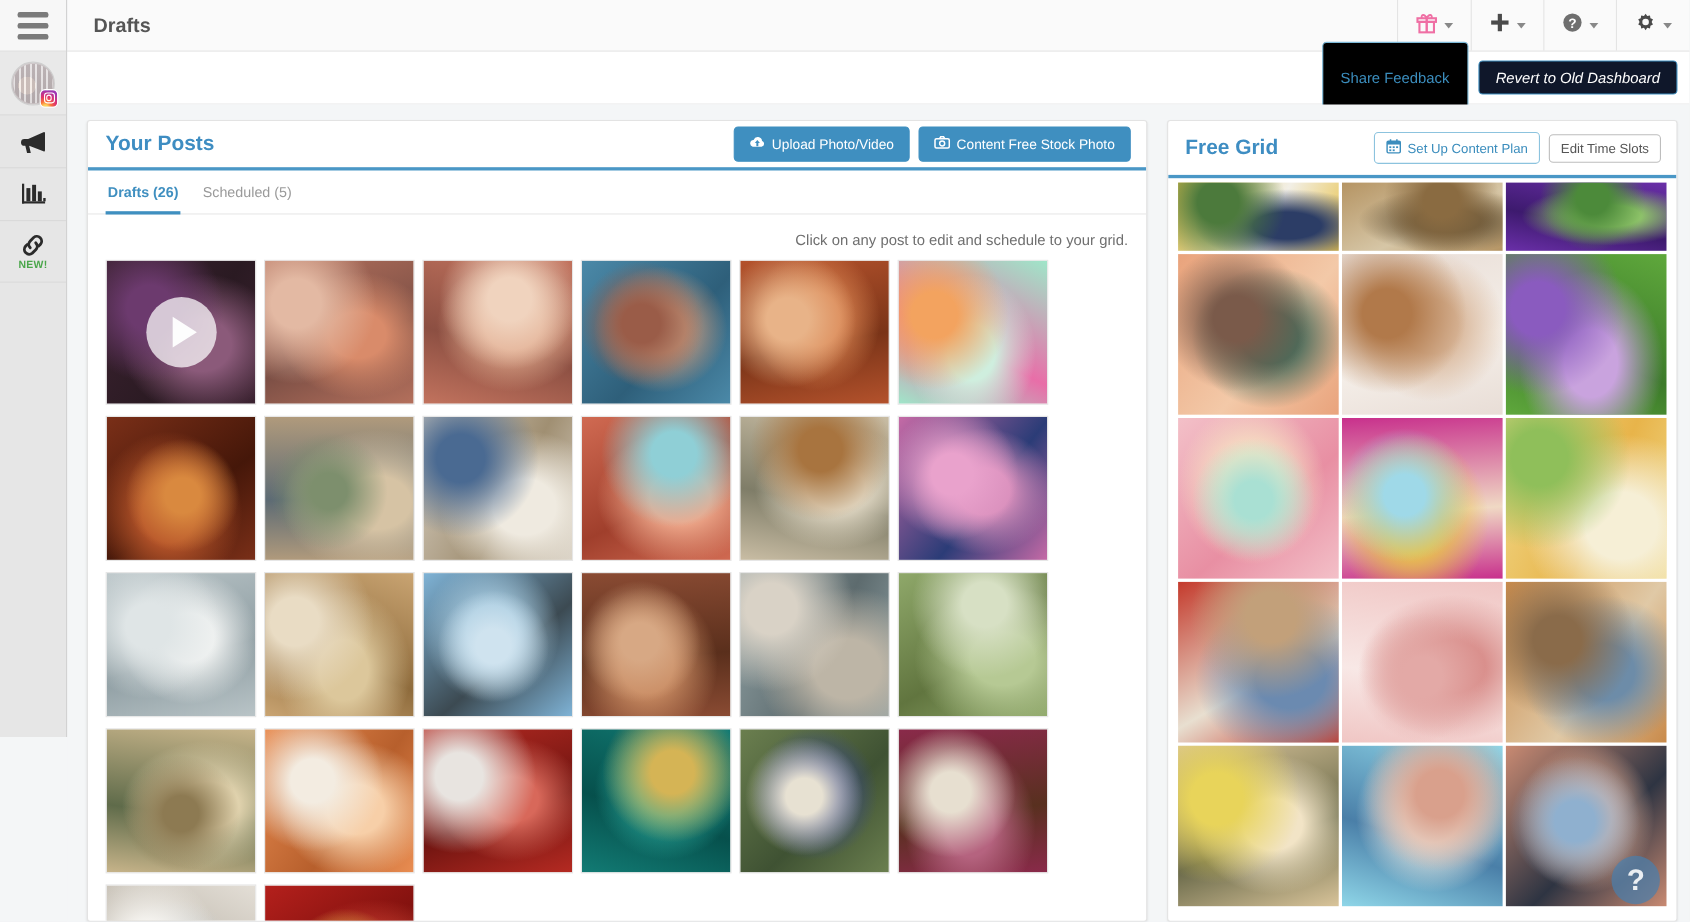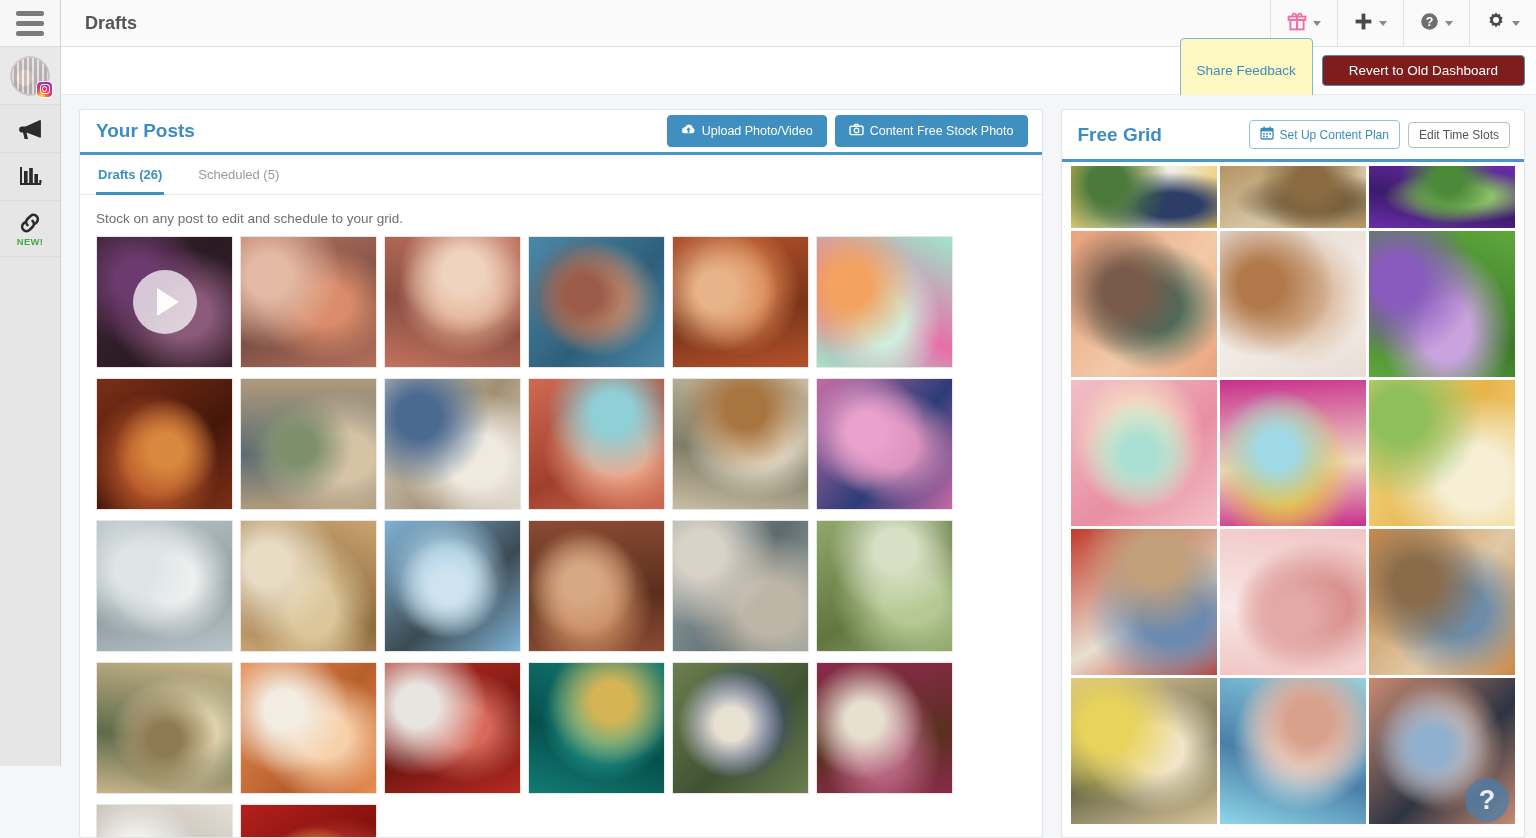--- a/index.html
+++ b/index.html
@@ -6,21 +6,21 @@
   html, body {
     width: 1536px; height: 838px;
     overflow: hidden;
     font-family: "Liberation Sans", sans-serif;
     background: #f1f3f4;
   }
   #app { position: relative; width: 1536px; height: 838px; background: #f4f6f7; }
 
   
   #rail {
-    position: absolute; left: 0; top: 0; width: 61px; height: 766px;
+    position: absolute; left: 0; top: 0; width: 61px; height: 670px;
     background: #e6e6e6; border-right: 1px solid #d2d2d2; z-index: 6;
   }
   .rail-burger {
     height: 47px; background: #f7f7f7; display: flex; align-items: center;
     justify-content: center; border-bottom: 1px solid #dcdcdc; cursor: pointer;
   }
   .burger-bars { width: 28px; }
   .burger-bars i { display: block; height: 5px; background: #7b7b7b; border-radius: 2px; margin-bottom: 5px; }
   .burger-bars i:last-child { margin-bottom: 0; }
 
@@ -71,43 +71,43 @@
   .caret { width: 0; height: 0; border-left: 4px solid transparent; border-right: 4px solid transparent;
            border-top: 5px solid #888; }
 
   
   #actionbar {
     position: absolute; left: 61px; top: 47px; right: 0; height: 48px;
     background: #fff; border-bottom: 1px solid #ececec;
     display: flex; align-items: center; justify-content: flex-end; padding-right: 11px; gap: 9px;
   }
   .btn { font-size: 13.5px; border-radius: 4px; cursor: pointer; white-space: nowrap; }
-  .btn-outline-blue { color: #3b8dbd; background: #fef9c3; border: 1px solid #7cb9d8; padding: 24px 16px; }
-  .btn-blue { color: #fff; background: #7f1d1d; border: 1px solid #3f8fc0; padding: 7px 26px; }
+  .btn-outline-blue { color: #3b8dbd; background: #000000; border: 1px solid #7cb9d8; padding: 24px 16px; }
+  .btn-blue { color: #fff; background: #0f172a; border: 1px solid #3f8fc0; padding: 7px 15px; font-style: italic; }
 
   
   #main { position: absolute; left: 61px; top: 95px; right: 0; bottom: 0;
           background: #f4f6f7; padding: 14px 11px 0 18px; display: flex; gap: 18px; }
 
   .card { background: #fff; border: 1px solid #e3e3e3; border-radius: 3px;
-          box-shadow: 0 1px 2px rgba(0,0,0,.06); display: flex; flex-direction: column; overflow: hidden; }
+          box-shadow: 0 1px 2px rgba(0,0,0,.06); display: flex; flex-direction: column; overflow: hidden; text-align: right; }
   #posts-card { width: 977px; }
   #grid-card  { width: 471px; }
 
   .card-head { height: 52px; display: flex; align-items: center; padding: 0 14px 0 16px;
                border-bottom: 3px solid #4a97c6; }
   .card-title { font-size: 19px; font-weight: bold; color: #3e8dc2; }
   .head-actions { margin-left: auto; display: flex; gap: 8px; align-items: center; }
   .btn-sm { font-size: 12.5px; padding: 7px 13px; border-radius: 4px; cursor: pointer;
             display: inline-flex; align-items: center; gap: 6px; white-space: nowrap; }
   .btn-sm.blue { background: #3f8fc0; color: #ffffff; border: 1px solid #3f8fc0; }
   .btn-sm.ghost-blue { background: #fff; color: #3b8dbd; border: 1px solid #8cc3de; padding: 5px 10px; font-size: 12px; }
   .btn-sm.ghost-gray { background: #fff; color: #555; border: 1px solid #bdbdbd; padding: 5px 10px; font-size: 12px; }
 
-  .tabs { display: flex; gap: 32px; padding: 0 16px; border-bottom: 1px solid #e8e8e8; }
+  .tabs { display: flex; gap: 18px; padding: 0 16px; border-bottom: 1px solid #e8e8e8; }
   .tab { font-size: 13px; padding: 12px 2px 10px; cursor: pointer; color: #9a9a9a; border-bottom: 3px solid transparent; margin-bottom: -1px; }
   .tab.active { color: #3f8fc0; font-weight: bold; border-bottom-color: #3f8fc0; }
 
   .hint { font-size: 13.5px; color: #6f6f6f; padding: 16px 16px 10px 16px; }
 
   .post-grid { padding: 0 16px 0 16px; display: grid; grid-template-columns: repeat(6, 137px);
                gap: 10px 7px; align-content: start; overflow: hidden; }
   .thumb { width: 137px; height: 132px; background-size: cover; background-position: center;
            border: 1px solid #e6e6e6; cursor: pointer; position: relative; }
   .play-ov { position: absolute; left: 50%; top: 50%; transform: translate(-50%,-50%);
@@ -263,21 +263,21 @@
             <span>Content Free Stock Photo</span>
           </div>
         </div>
       </div>
 
       <div class="tabs">
         <div class="tab active">Drafts (26)</div>
         <div class="tab">Scheduled (5)</div>
       </div>
 
-      <div class="hint">Stock on any post to edit and schedule to your grid.</div>
+      <div class="hint">Click on any post to edit and schedule to your grid.</div>
 
       <div class="post-grid" id="post-grid">
           <div class="thumb" title="couples dancing in dim venue" style="background-image: radial-gradient(circle at 29% 33%, rgb(108, 58, 110) 0px, rgb(108, 58, 110) 16%, transparent 52%), radial-gradient(at 64% 59%, rgb(139, 90, 122) 0px, rgb(139, 90, 122) 22%, transparent 60%), linear-gradient(121deg, rgb(59, 34, 48) 0%, rgb(42, 26, 34) 58%, rgb(59, 34, 48) 100%);">
             <div class="play-ov"></div>
           </div>
           <div class="thumb" title="family with stroller near stop sign" style="background-image: radial-gradient(circle at 21% 30%, rgb(227, 185, 163) 0px, rgb(227, 185, 163) 16%, transparent 52%), radial-gradient(at 62% 52%, rgb(217, 139, 106) 0px, rgb(217, 139, 106) 22%, transparent 60%), linear-gradient(158deg, rgb(180, 112, 92) 0%, rgb(124, 79, 69) 58%, rgb(180, 112, 92) 100%);"></div>
           <div class="thumb" title="couple selfie by brick wall" style="background-image: radial-gradient(circle at 58% 27%, rgb(240, 211, 190) 0px, rgb(240, 211, 190) 16%, transparent 52%), radial-gradient(at 60% 45%, rgb(224, 169, 140) 0px, rgb(224, 169, 140) 22%, transparent 60%), linear-gradient(195deg, rgb(194, 115, 94) 0%, rgb(140, 79, 66) 58%, rgb(194, 115, 94) 100%);"></div>
           <div class="thumb" title="group at long blue dinner table" style="background-image: radial-gradient(circle at 40% 44%, rgb(154, 92, 72) 0px, rgb(154, 92, 72) 16%, transparent 52%), radial-gradient(at 53% 48%, rgb(198, 155, 128) 0px, rgb(198, 155, 128) 22%, transparent 60%), linear-gradient(132deg, rgb(75, 137, 168) 0%, rgb(46, 95, 122) 58%, rgb(75, 137, 168) 100%);"></div>
           <div class="thumb" title="hands toasting cocktails" style="background-image: radial-gradient(circle at 32% 41%, rgb(232, 179, 136) 0px, rgb(232, 179, 136) 16%, transparent 52%), radial-gradient(at 51% 41%, rgb(217, 131, 80) 0px, rgb(217, 131, 80) 22%, transparent 60%), linear-gradient(169deg, rgb(180, 82, 44) 0%, rgb(122, 52, 24) 58%, rgb(180, 82, 44) 100%);"></div>
           <div class="thumb" title="woman sitting on mint graphic background" style="background-image: radial-gradient(circle at 24% 38%, rgb(243, 163, 95) 0px, rgb(243, 163, 95) 16%, transparent 52%), radial-gradient(at 49% 64%, rgb(207, 238, 222) 0px, rgb(207, 238, 222) 22%, transparent 60%), linear-gradient(206deg, rgb(159, 230, 201) 0%, rgb(232, 110, 168) 58%, rgb(159, 230, 201) 100%);"></div>

